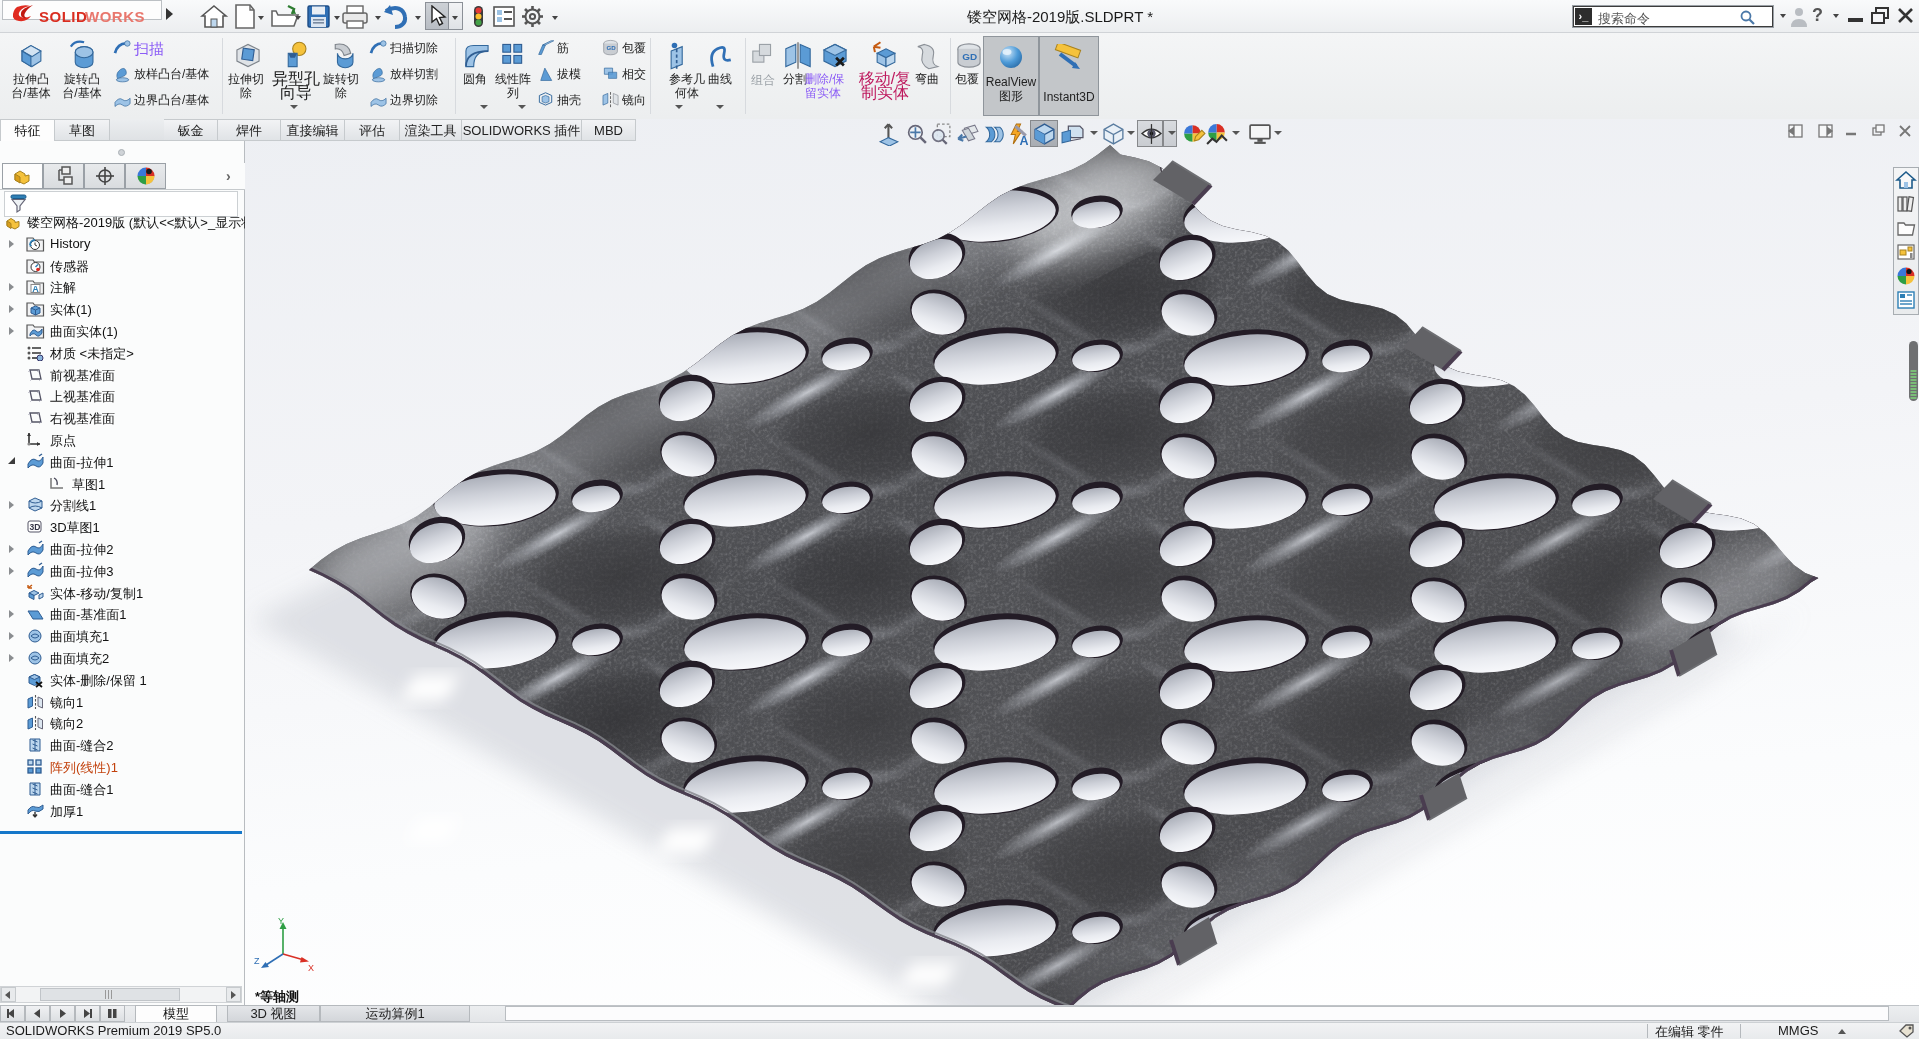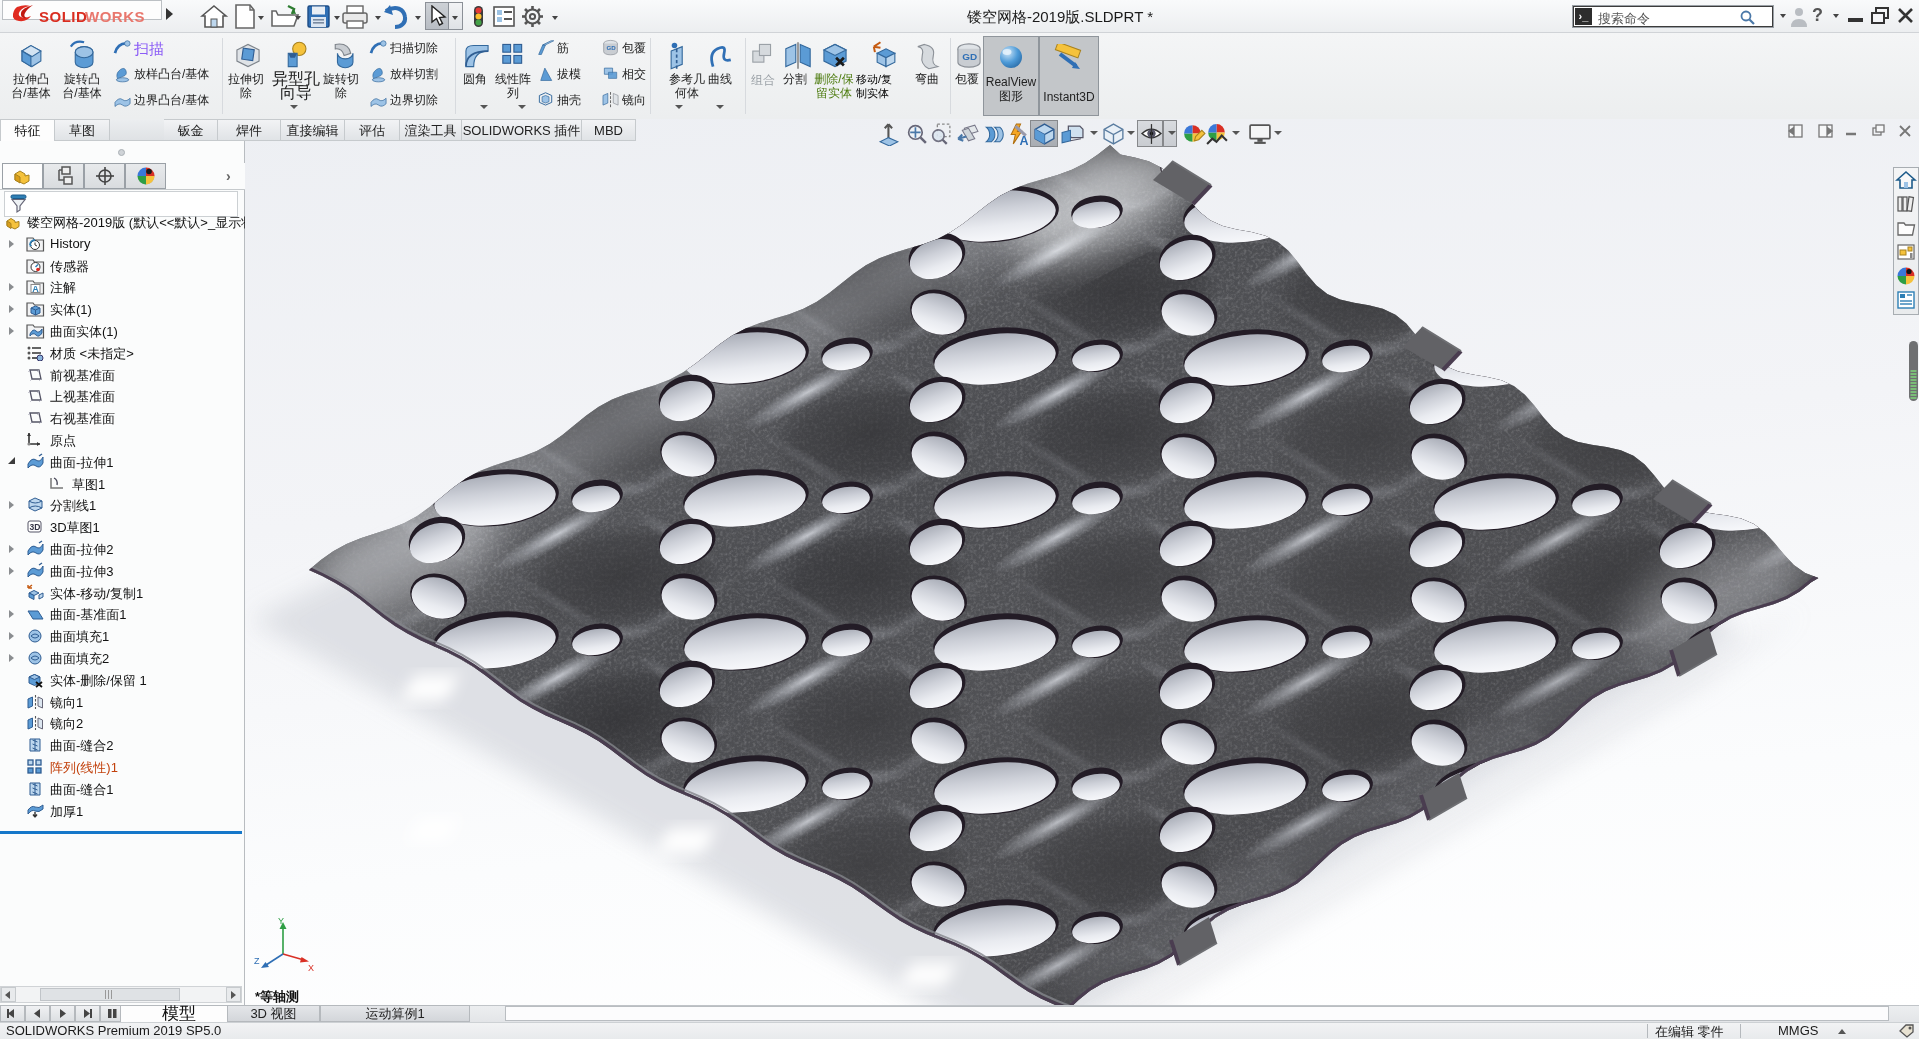--- a/index.html
+++ b/index.html
@@ -773,28 +773,28 @@
     <path d="M4 8 l9 -4 l0 16 l-9 4 z" fill="#9dc3e6" stroke="#33689c"></path>
     <path d="M17 4 l9 4 l0 16 l-9 -4 z" fill="#5b9bd5" stroke="#33689c"></path>
     <line x1="15" y1="2" x2="15" y2="26" stroke="#888" stroke-width="1.5"></line>
   </svg>
 <div class="abs" style="left:771px;top:72px;width:48px;text-align:center;font-size:12px;line-height:14px;color:#222;">分割</div>
 <svg class="abs" style="left:818px;top:40px;" width="34" height="31" viewBox="0 0 30 28">
     <path d="M5 9 l10 -5 l10 5 l0 10 l-10 5 l-10 -5 z" fill="#5b9bd5" stroke="#33689c"></path>
     <path d="M5 9 l10 -5 l10 5 l-10 5 z" fill="#9dc3e6" stroke="#33689c"></path>
     <path d="M16 16 l7 7 m0 -7 l-7 7" stroke="#1a1a1a" stroke-width="2.4"></path>
   </svg>
-<div class="abs" style="left:805px;top:72px;width:58px;text-align:center;font-size:12px;line-height:14px;color:#4d7c0f;">删除/保<br>留实体</div>
+<div class="abs" style="left:805px;top:72px;width:58px;font-size:12px;line-height:14px;color:#8b5cf6;">删除/保<br>留实体</div>
 <svg class="abs" style="left:869px;top:40px;" width="34" height="31" viewBox="0 0 30 28">
     <path d="M7 12 l8 -4 l8 4 l-8 4 z" fill="#5b9bd5" stroke="#33689c"></path>
     <path d="M7 12 l8 4 l0 8 l-8 -4 z" fill="#9dc3e6" stroke="#33689c"></path>
     <path d="M15 16 l8 -4 l0 8 l-8 4 z" fill="#bdd7ee" stroke="#33689c"></path>
     <path d="M4 6 l6 -4 m-6 4 l6 1 m-6 -1 l1 5" stroke="#c55a11" stroke-width="1.8" fill="none"></path>
   </svg>
-<div class="abs" style="left:856px;top:72px;width:58px;text-align:left;font-size:11px;line-height:14px;color:#000000;">移动/复<br>制实体</div>
+<div class="abs" style="left:856px;top:72px;width:58px;text-align:center;font-size:16px;line-height:14px;color:#be185d;">移动/复<br>制实体</div>
 <svg class="abs" style="left:913px;top:40px;" width="34" height="31" viewBox="0 0 30 28">
     <path d="M10 4 q10 2 8 10 q-2 8 4 10 l-8 2 q-8 -4 -6 -12 q2 -7 -4 -8 z" fill="#d6dade" stroke="#8b9097"></path>
   </svg>
 <div class="abs" style="left:903px;top:72px;width:48px;text-align:center;font-size:12px;line-height:14px;color:#222;">弯曲</div>
 <div class="abs" style="left:950px;top:38px;width:1px;height:76px;background:#d7dade;"></div>
 <svg class="abs" style="left:952px;top:40px;" width="34" height="31" viewBox="0 0 30 28">
     <ellipse cx="15" cy="8" rx="10" ry="4.5" fill="#dfe3e7" stroke="#8b9097"></ellipse>
     <path d="M5 8 l0 12 a10 4.5 0 0 0 20 0 l0 -12" fill="#c9cdd2" stroke="#8b9097"></path>
     <text x="9" y="18" font-size="9" font-weight="bold" fill="#2f6fb5">GD</text>
   </svg>
@@ -1141,21 +1141,21 @@
     <path d="M10 4 l6 4.5 l-6 4.5 z" fill="#444"></path>
   </svg>
 <svg class="abs" style="left:75px;top:1005px;" width="25" height="17" viewBox="0 0 25 17">
     <path d="M9 4 l6 4.5 l-6 4.5 z" fill="#444"></path>
     <rect x="15" y="4" width="2" height="9" fill="#444"></rect>
   </svg>
 <svg class="abs" style="left:100px;top:1005px;" width="25" height="17" viewBox="0 0 25 17">
     <rect x="8" y="4" width="3.5" height="9" fill="#444"></rect>
     <rect x="13" y="4" width="3.5" height="9" fill="#444"></rect>
   </svg>
-<div class="abs" style="left:120px;top:1005px;width:118px;height:17px;background:#fdfdfd;border:1px solid #b5b9bd;border-bottom:none;text-align:center;font-size:17px;line-height:16px;color:#111;">模型</div>
+<div class="abs" style="left:135px;top:1005px;width:82px;height:17px;background:#fdfdfd;border:1px solid #b5b9bd;border-bottom:none;text-align:center;font-size:13px;line-height:16px;color:#111;">模型</div>
 <div class="abs" style="left:227px;top:1005px;width:93px;height:17px;background:linear-gradient(#e4e6e9,#d3d6da);border:1px solid #b5b9bd;text-align:center;font-size:13px;line-height:16px;color:#222;">3D 视图</div>
 <div class="abs" style="left:320px;top:1005px;width:150px;height:17px;background:linear-gradient(#e4e6e9,#d3d6da);border:1px solid #b5b9bd;text-align:center;font-size:13px;line-height:16px;color:#222;">运动算例1</div>
 <div class="abs" style="left:0;top:1022px;width:1919px;height:17px;background:linear-gradient(#f2f3f4,#e8eaec);border-top:1px solid #cdd1d4;"></div>
 <div class="abs" style="left:6px;top:1023px;font-size:13px;color:#1a1a1a;">SOLIDWORKS Premium 2019 SP5.0</div>
 <div class="abs" style="left:1647px;top:1024px;width:1px;height:14px;background:#b5b9bd;"></div>
 <div class="abs" style="left:1655px;top:1023px;font-size:13px;color:#1a1a1a;">在编辑 零件</div>
 <div class="abs" style="left:1740px;top:1024px;width:1px;height:14px;background:#b5b9bd;"></div>
 <div class="abs" style="left:1778px;top:1023px;font-size:13px;color:#1a1a1a;">MMGS</div>
 <div class="abs" style="left:1838px;top:1029px;width:0;height:0;border-bottom:5px solid #555;border-left:4px solid transparent;border-right:4px solid transparent;"></div>
 <svg class="abs" style="left:1898px;top:1023px;" width="17" height="15" viewBox="0 0 17 15">

